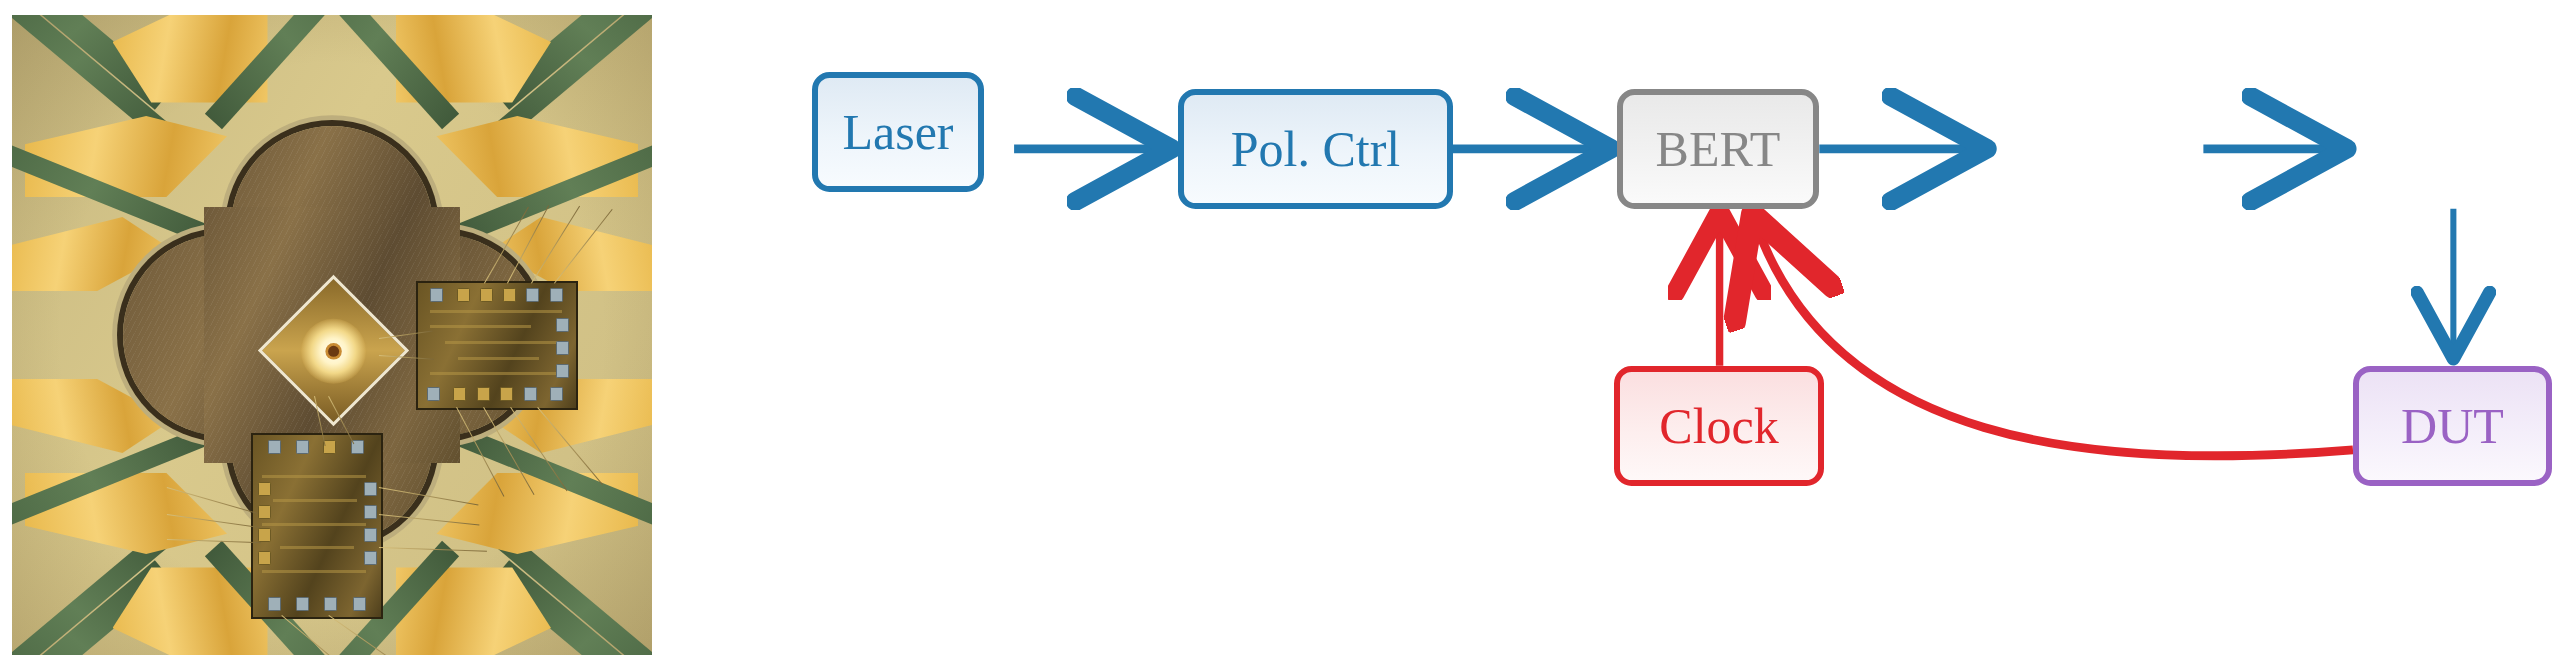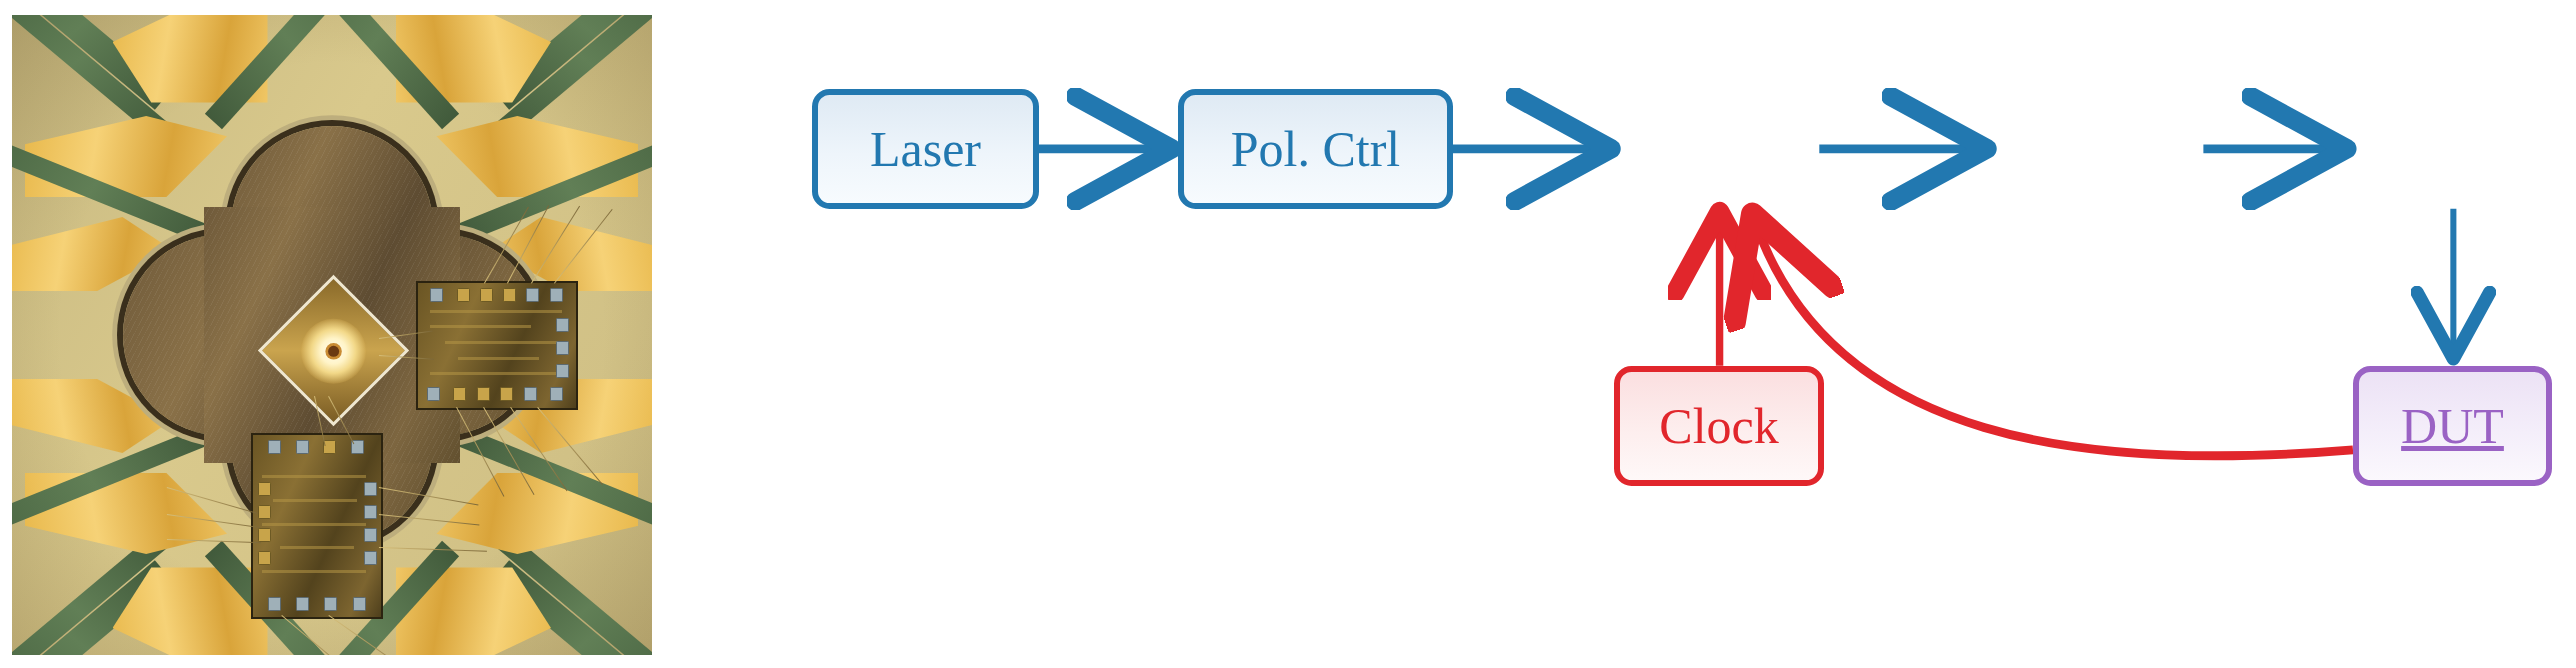--- a/index.html
+++ b/index.html
@@ -237,34 +237,37 @@
 
       <line x1="3270" y1="221" x2="3470" y2="221" stroke="#2278b0" stroke-width="13" marker-end="url(#ah-blue)"></line>
 
       <line x1="3641" y1="310" x2="3641" y2="524" stroke="#2278b0" stroke-width="9" marker-end="url(#ah-blue)"></line>
 
       <line x1="2552" y1="543" x2="2552" y2="325" stroke="#e1262c" stroke-width="11" marker-end="url(#ah-red)"></line>
 
       <path d="M3492,668 C3100,700 2720,660 2605,330" fill="none" stroke="#e1262c" stroke-width="13" marker-end="url(#ah-red)"></path>
     </svg>
 
-    <div class="node n-blue" style="left:812px;top:89px;width:227px;height:120px;font-size:50px;">
+    <div class="node n-blue" style="left:812px;top:72px;width:172px;height:120px;font-size:50px;">
       <span>Laser</span>
     </div>
 
     <div class="node n-blue" style="left:1178px;top:89px;width:275px;height:120px;font-size:50px;">
       <span>Pol. Ctrl</span>
     </div>
 
+    <div class="node n-gray" style="left:1617px;top:89px;width:202px;height:120px;font-size:50px;">
+      <span>BERT</span>
+    </div>
 
 
 
     <div class="node n-red" style="left:1614px;top:366px;width:210px;height:120px;font-size:50px;">
       <span>Clock</span>
     </div>
 
-    <div class="node n-purple" style="left:2353px;top:366px;width:199px;height:120px;font-size:50px;text-decoration:underline;">
+    <div class="node n-purple" style="left:2353px;top:366px;width:199px;height:120px;font-size:50px;">
       <span>DUT</span>
     </div>
 
   </div>
 </div>
 
 
 </body></html>

